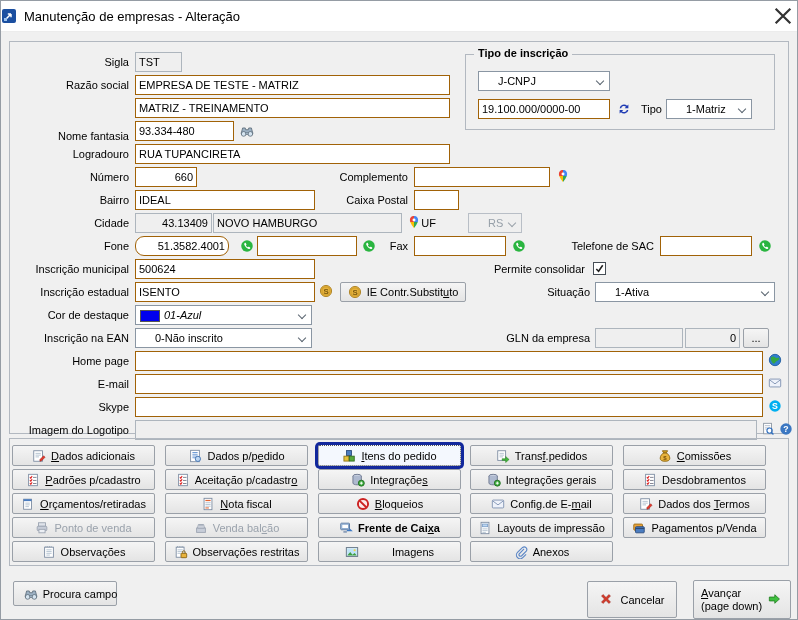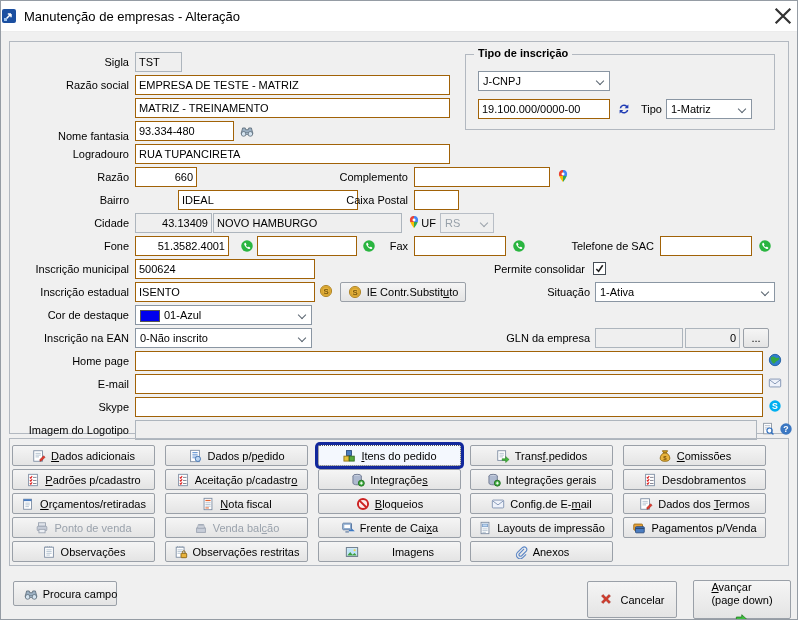--- a/index.html
+++ b/index.html
@@ -12,24 +12,24 @@
   .closebox{margin-left:auto;width:28px;height:22px;display:flex;align-items:center;justify-content:center;cursor:pointer;}
   .appicon{width:16px;height:16px;display:inline-flex;}
   .appicon svg,.closebox svg{width:100%;height:100%;}
   
   .lbl{position:absolute;height:20px;line-height:20px;text-align:right;white-space:nowrap;overflow:visible;}
   .inp{position:absolute;height:20px;box-sizing:border-box;border:1px solid #a16207;background:#fff;
        padding:2px 3px;line-height:14px;white-space:nowrap;overflow:hidden;}
   .inp.num{text-align:right;}
   .inp.ro{background:#efefef;border-color:#adb5bd;}
   .sel{position:absolute;height:20px;box-sizing:border-box;border:1px solid #8a96a3;background:#fff;
-       padding:2px 18px 2px 4px;line-height:14px;white-space:nowrap;overflow:hidden;}
+       padding:2px 18px 2px 19px;line-height:14px;white-space:nowrap;overflow:hidden;}
   .sel::after{content:"";position:absolute;right:6px;top:6px;width:5px;height:5px;
        border-right:1.4px solid #5a6570;border-bottom:1.4px solid #5a6570;transform:rotate(45deg);}
-  .sel.dis{background:#efefef;color:#97a0a9;border-color:#b8bec6;}
+  .sel.dis{background:#efefef;color:#97a0a9;border-color:#b8bec6;margin-left:28px;}
   .sel.dis::after{border-color:#9aa2aa;}
   .swatch{position:absolute;left:4px;top:4px;width:18px;height:10px;border:1px solid #555;}
   .icon{position:absolute;width:14px;height:14px;display:inline-flex;}
   .icon svg{width:100%;height:100%;}
   .groupbox{position:absolute;border:1px solid #b2b8c0;box-sizing:border-box;}
   .legend{position:absolute;top:-8px;left:8px;background:#f0f0f0;padding:0 4px;font-weight:bold;white-space:nowrap;}
   .cb{position:absolute;width:13px;height:13px;background:#fff;border:1px solid #454d55;box-sizing:border-box;}
   .cb svg{position:absolute;left:0;top:0;width:11px;height:11px;}
   .btn{display:flex;align-items:center;justify-content:center;gap:5px;box-sizing:border-box;
        border:1px solid #9aa0a8;background:linear-gradient(#f5f5f5,#e4e4e4);border-radius:2px;
@@ -81,21 +81,21 @@
           <path fill="#9db1c3" stroke="#4a5a68" stroke-width="0.8" d="M1.5 10 3 4.5h3l.5 2h3l.5-2h3L14.5 10v1.5h-13z"></path>
           <circle cx="4.2" cy="11.3" r="2.7" fill="#d5e4f0" stroke="#4a5a68" stroke-width="0.8"></circle>
           <circle cx="11.8" cy="11.3" r="2.7" fill="#d5e4f0" stroke="#4a5a68" stroke-width="0.8"></circle>
           <circle cx="8" cy="11" r="1.3" fill="#b6c8d8" stroke="#4a5a68" stroke-width="0.6"></circle>
         </svg>
       </span>
 
     <span class="lbl" style="left:0;top:102px;width:119px;">Logradouro</span>
     <div class="inp" style="left:125px;top:102px;width:315px;">RUA TUPANCIRETA</div>
 
-    <span class="lbl" style="left:0;top:125px;width:119px;">Razão</span>
+    <span class="lbl" style="left:0;top:125px;width:119px;">Número</span>
     <div class="inp num" style="left:125px;top:125px;width:62px;">660</div>
     <span class="lbl" style="left:298px;top:125px;width:100px;">Complemento</span>
     <div class="inp" style="left:404px;top:125px;width:136px;"></div>
     <span class="icon" style="left:546px;top:127px;">
         <svg viewBox="0 0 16 16">
           <defs>
             <clipPath id="clip3">
               <path d="M8 1C5.2 1 3.2 3.1 3.2 5.8 3.2 9.2 8 15 8 15s4.8-5.8 4.8-9.2C12.8 3.1 10.8 1 8 1z"></path>
             </clipPath>
           </defs>
@@ -103,21 +103,21 @@
             <rect x="0" y="0" width="8" height="8" fill="#ea4335"></rect>
             <rect x="8" y="0" width="8" height="8" fill="#4285f4"></rect>
             <rect x="0" y="8" width="8" height="8" fill="#fbbc04"></rect>
             <rect x="8" y="8" width="8" height="8" fill="#34a853"></rect>
           </g>
           <circle cx="8" cy="5.8" r="1.7" fill="#fff"></circle>
         </svg>
       </span>
 
     <span class="lbl" style="left:0;top:148px;width:119px;">Bairro</span>
-    <div class="inp" style="left:125px;top:148px;width:180px;margin-left:43px;">IDEAL</div>
+    <div class="inp" style="left:125px;top:148px;width:180px;">IDEAL</div>
     <span class="lbl" style="left:298px;top:148px;width:100px;">Caixa Postal</span>
     <div class="inp" style="left:404px;top:148px;width:45px;"></div>
 
     <span class="lbl" style="left:0;top:171px;width:119px;">Cidade</span>
     <div class="inp num ro" style="left:125px;top:171px;width:77px;">43.13409</div>
     <div class="inp ro" style="left:203px;top:171px;width:189px;">NOVO HAMBURGO</div>
     <span class="icon" style="left:397px;top:173px;">
         <svg viewBox="0 0 16 16">
           <defs>
             <clipPath id="clip4">
@@ -130,21 +130,21 @@
             <rect x="0" y="8" width="8" height="8" fill="#fbbc04"></rect>
             <rect x="8" y="8" width="8" height="8" fill="#34a853"></rect>
           </g>
           <circle cx="8" cy="5.8" r="1.7" fill="#fff"></circle>
         </svg>
       </span>
     <span class="lbl" style="left:408px;top:171px;width:18px;">UF</span>
     <div class="sel dis" style="left:430px;top:171px;width:54px;"><span>RS</span></div>
 
     <span class="lbl" style="left:0;top:194px;width:119px;">Fone</span>
-    <div class="inp num" style="left:125px;top:194px;width:94px;">51.3582.4001</div>
+    <div class="inp num" style="left:125px;top:194px;width:94px;border-radius:9px;">51.3582.4001</div>
     <span class="icon" style="left:230px;top:197px;">
         <svg viewBox="0 0 16 16">
           <circle cx="8" cy="8" r="6.6" fill="#2ab540"></circle>
           <path d="M3.6 13.4 4.4 11l2 1.6z" fill="#2ab540"></path>
           <path fill="#fff" d="M5.4 4.6c.3-.3.9-.3 1.1.1l.8 1.2c.2.3.1.7-.1.9l-.5.5c.3.7 1.5 1.9 2.2 2.2l.5-.5c.2-.3.6-.3.9-.1l1.2.8c.4.2.4.8.1 1.1-.5.5-1.1.8-1.8.6-2-.6-4.4-3-5-5-.2-.7.1-1.3.6-1.8z"></path>
         </svg>
       </span>
     <div class="inp" style="left:247px;top:194px;width:100px;"></div>
     <span class="icon" style="left:352px;top:197px;">
         <svg viewBox="0 0 16 16">
@@ -197,21 +197,21 @@
             <circle cx="8" cy="8" r="4.6" fill="none" stroke="#c99a2a"></circle>
             <text x="8" y="11.4" font-size="9" font-weight="bold" text-anchor="middle" fill="#7a5a10">S</text>
           </svg>
         </span>
       <span>IE Contr.Substit<u>u</u>to</span>
     </div>
     <span class="lbl" style="left:510px;top:240px;width:70px;">Situação</span>
     <div class="sel" style="left:585px;top:240px;width:180px;"><span>1-Ativa</span></div>
 
     <span class="lbl" style="left:0;top:263px;width:119px;">Cor de destaque</span>
-    <div class="sel" style="left:125px;top:263px;width:177px;padding-left:28px;">
+    <div class="sel" style="left:125px;top:263px;width:177px;padding-left:28px;font-style:italic;">
       <span class="swatch" style="background-color: rgb(0, 0, 238);"></span>
       <span>01-Azul</span>
     </div>
 
     <span class="lbl" style="left:0;top:286px;width:119px;">Inscrição na EAN</span>
     <div class="sel" style="left:125px;top:286px;width:177px;"><span>0-Não inscrito</span></div>
     <span class="lbl" style="left:480px;top:286px;width:100px;">GLN da empresa</span>
     <div class="inp ro" style="left:585px;top:286px;width:88px;"></div>
     <div class="inp ro num" style="left:675px;top:286px;width:55px;">0</div>
     <div class="btn" style="position:absolute;left:733px;top:286px;width:26px;height:20px;">
@@ -449,21 +449,21 @@
       <div class="btn action-btn disabled" style="left: 155px; top: 78px;">
         <span class="bicon">
           <svg viewBox="0 0 16 16">
             <rect x="3" y="8" width="10" height="5" fill="#c7cdd8" stroke="#9aa2b0"></rect>
             <path d="M4 8 5 4h6l1 4z" fill="#dfe3ea" stroke="#9aa2b0"></path>
             <path d="M5.5 5.5h5" stroke="#9aa2b0"></path>
           </svg>
         </span>
         <span>Venda bal<u>c</u>ão</span>
       </div>
-      <div class="btn action-btn" style="left: 308px; top: 78px;">
+      <div class="btn action-btn" style="left: 308px; top: 78px; font-weight: bold;">
         <span class="bicon">
           <svg viewBox="0 0 16 16">
             <rect x="2" y="2.5" width="10" height="7.5" rx="0.8" fill="#cfe0f5" stroke="#4a6a96"></rect>
             <rect x="3.2" y="3.7" width="7.6" height="5" fill="#fff" stroke="#7ea0c8"></rect>
             <path d="M5 12.5h4" stroke="#4a6a96" stroke-width="1.2"></path>
             <path d="M9 11h5l-2.2-2" fill="none" stroke="#3b78c4" stroke-width="1.4"></path>
           </svg>
         </span>
         <span>Frente de Cai<u>x</u>a</span>
       </div>
@@ -544,21 +544,21 @@
 
   <div class="btn footer-btn" style="left:586px;top:580px;width:90px;height:37px;">
     <span class="bicon" style="width:16px;height:16px;">
         <svg viewBox="0 0 18 18">
           <path d="M3.2 5.2 5.2 3.2 9 7l3.8-3.8 2 2L11 9l3.8 3.8-2 2L9 11l-3.8 3.8-2-2L7 9z" fill="#d33a2a" stroke="#8d1f16" stroke-width="0.6"></path>
         </svg>
       </span>
     <span>Cancelar</span>
   </div>
 
-  <div class="btn footer-btn" style="left:692px;top:579px;width:98px;height:39px;justify-content:space-between;padding:0 7px;flex-direction:column;">
+  <div class="btn footer-btn" style="left:692px;top:579px;width:98px;height:39px;justify-content:space-between;padding:0 7px;">
     <span class="avancar-text">
       <span><u>A</u>vançar</span>
       <span>(page down)</span>
     </span>
     <span class="bicon" style="width:16px;height:16px;">
         <svg viewBox="0 0 18 18">
           <path d="M3 6.5h7V3.5L16 9l-6 5.5v-3H3z" fill="#3fbf3f" stroke="#1e7a1e"></path>
         </svg>
       </span>
   </div>

